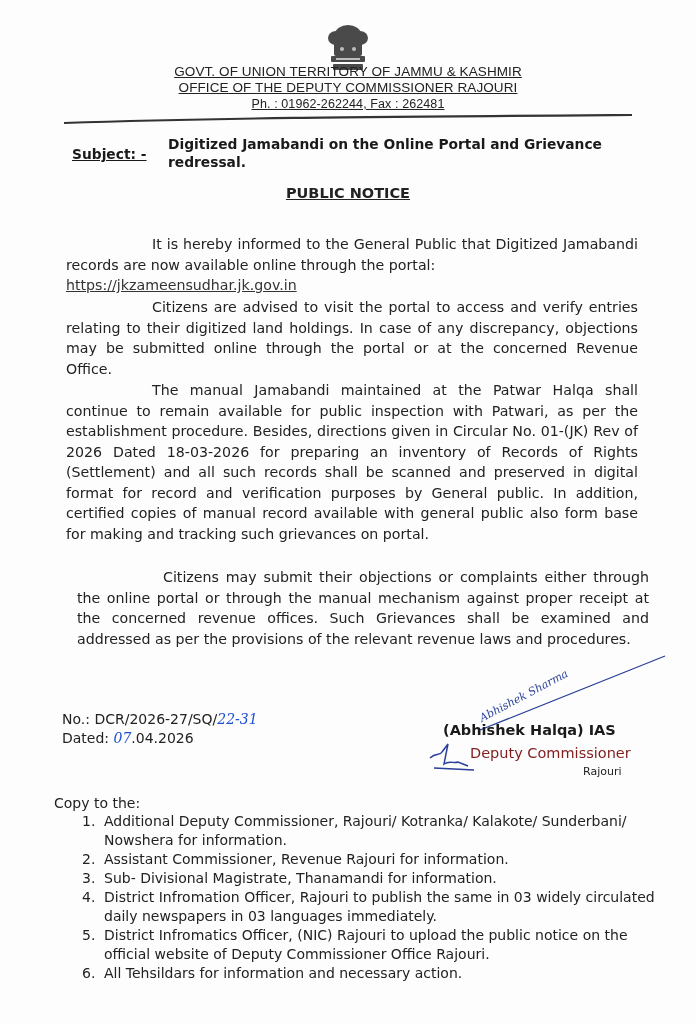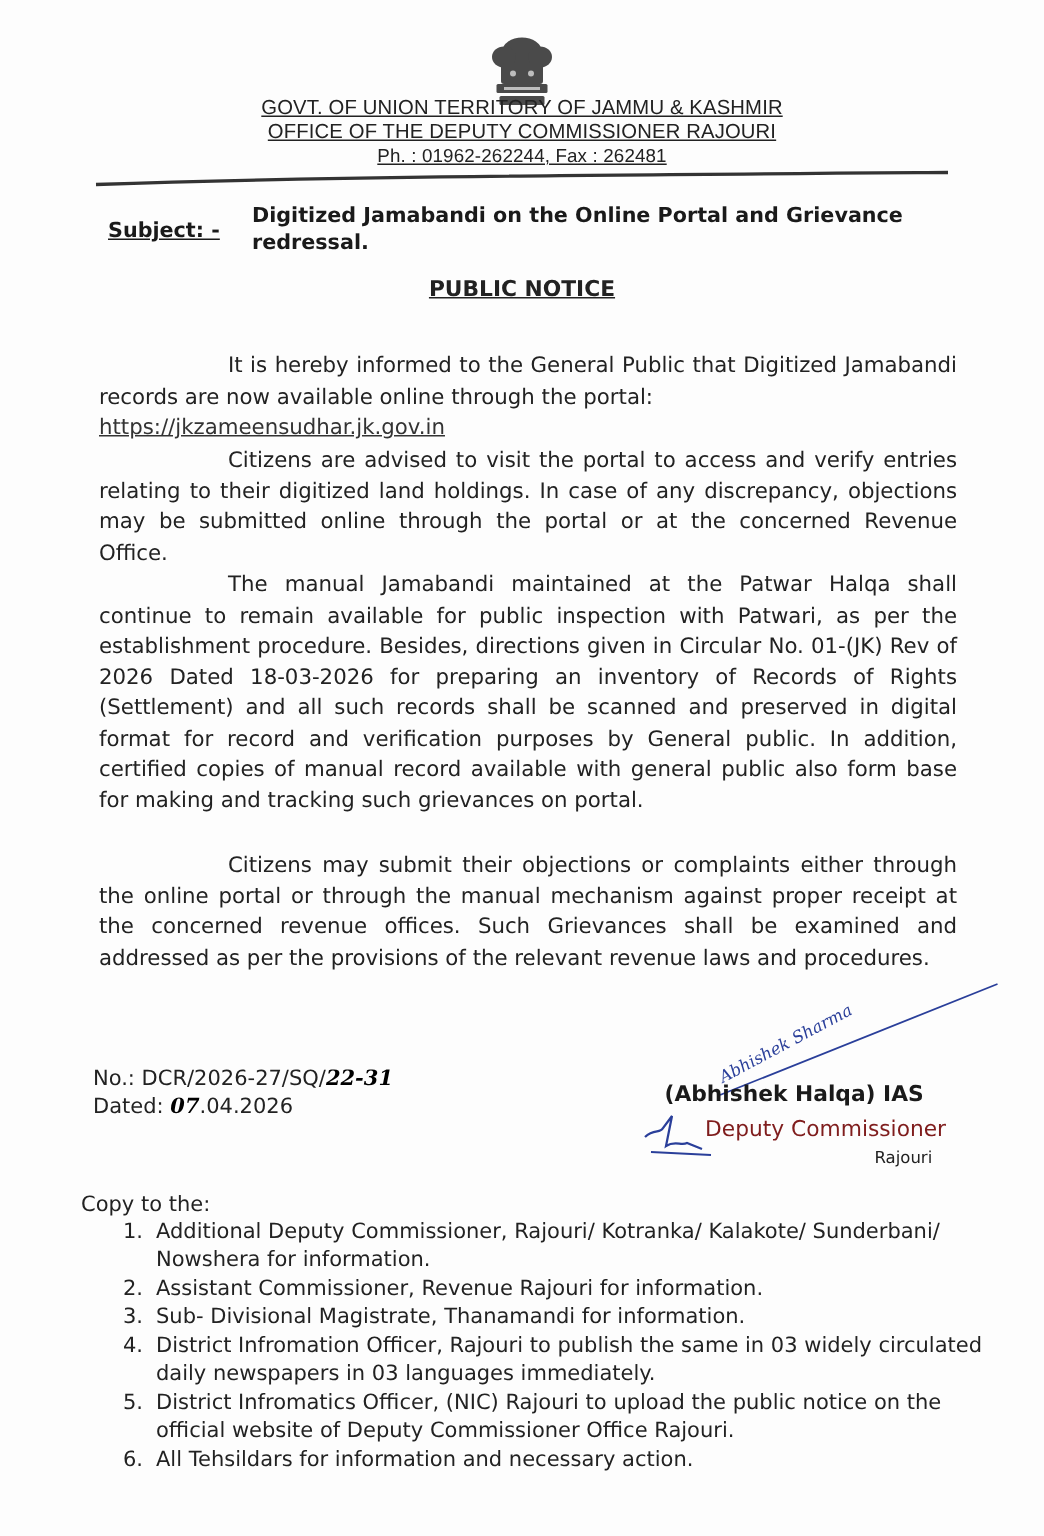--- a/index.html
+++ b/index.html
@@ -38,26 +38,26 @@
 
   
   .para {
     position: absolute; left: 66px; width: 572px;
     font-size: 14.2px; line-height: 20.5px; text-align: justify;
     text-indent: 86px; color: #222;
   }
   .p1 { top: 234px; }
   .p2 { top: 297px; }
   .p3 { top: 380px; }
-  .p4 { top: 567px; }
+  .p4 { top: 567px; margin-left: 11px; }
   .portal-link { color: #333; text-decoration: underline; }
 
   
   .ref { position: absolute; left: 62px; top: 710px; font-size: 14px; line-height: 19px; color: #222; }
-  .hand { color: #000000; font-family: "DejaVu Serif", serif; font-style: italic; font-weight: bold; }
+  .hand { color: #1d4ed8; font-family: "DejaVu Serif", serif; font-style: italic; font-weight: normal; }
 
   
   .sig-scrawl { position: absolute; left: 470px; top: 652px; width: 200px; height: 80px; }
   .sig-name { position: absolute; left: 443px; top: 722px; font-weight: bold; font-size: 14.5px; color: #1a1a1a; }
   .sig-mark { position: absolute; left: 428px; top: 742px; width: 50px; height: 30px; }
   .sig-desig { position: absolute; left: 470px; top: 745px; font-size: 14.5px; color: #7f1d1d; }
   .sig-place { position: absolute; left: 583px; top: 765px; font-size: 11px; color: #222; text-align: right; }
 
   
   .copy-head { position: absolute; left: 54px; top: 795px; font-size: 14px; color: #222; text-align: center; }

